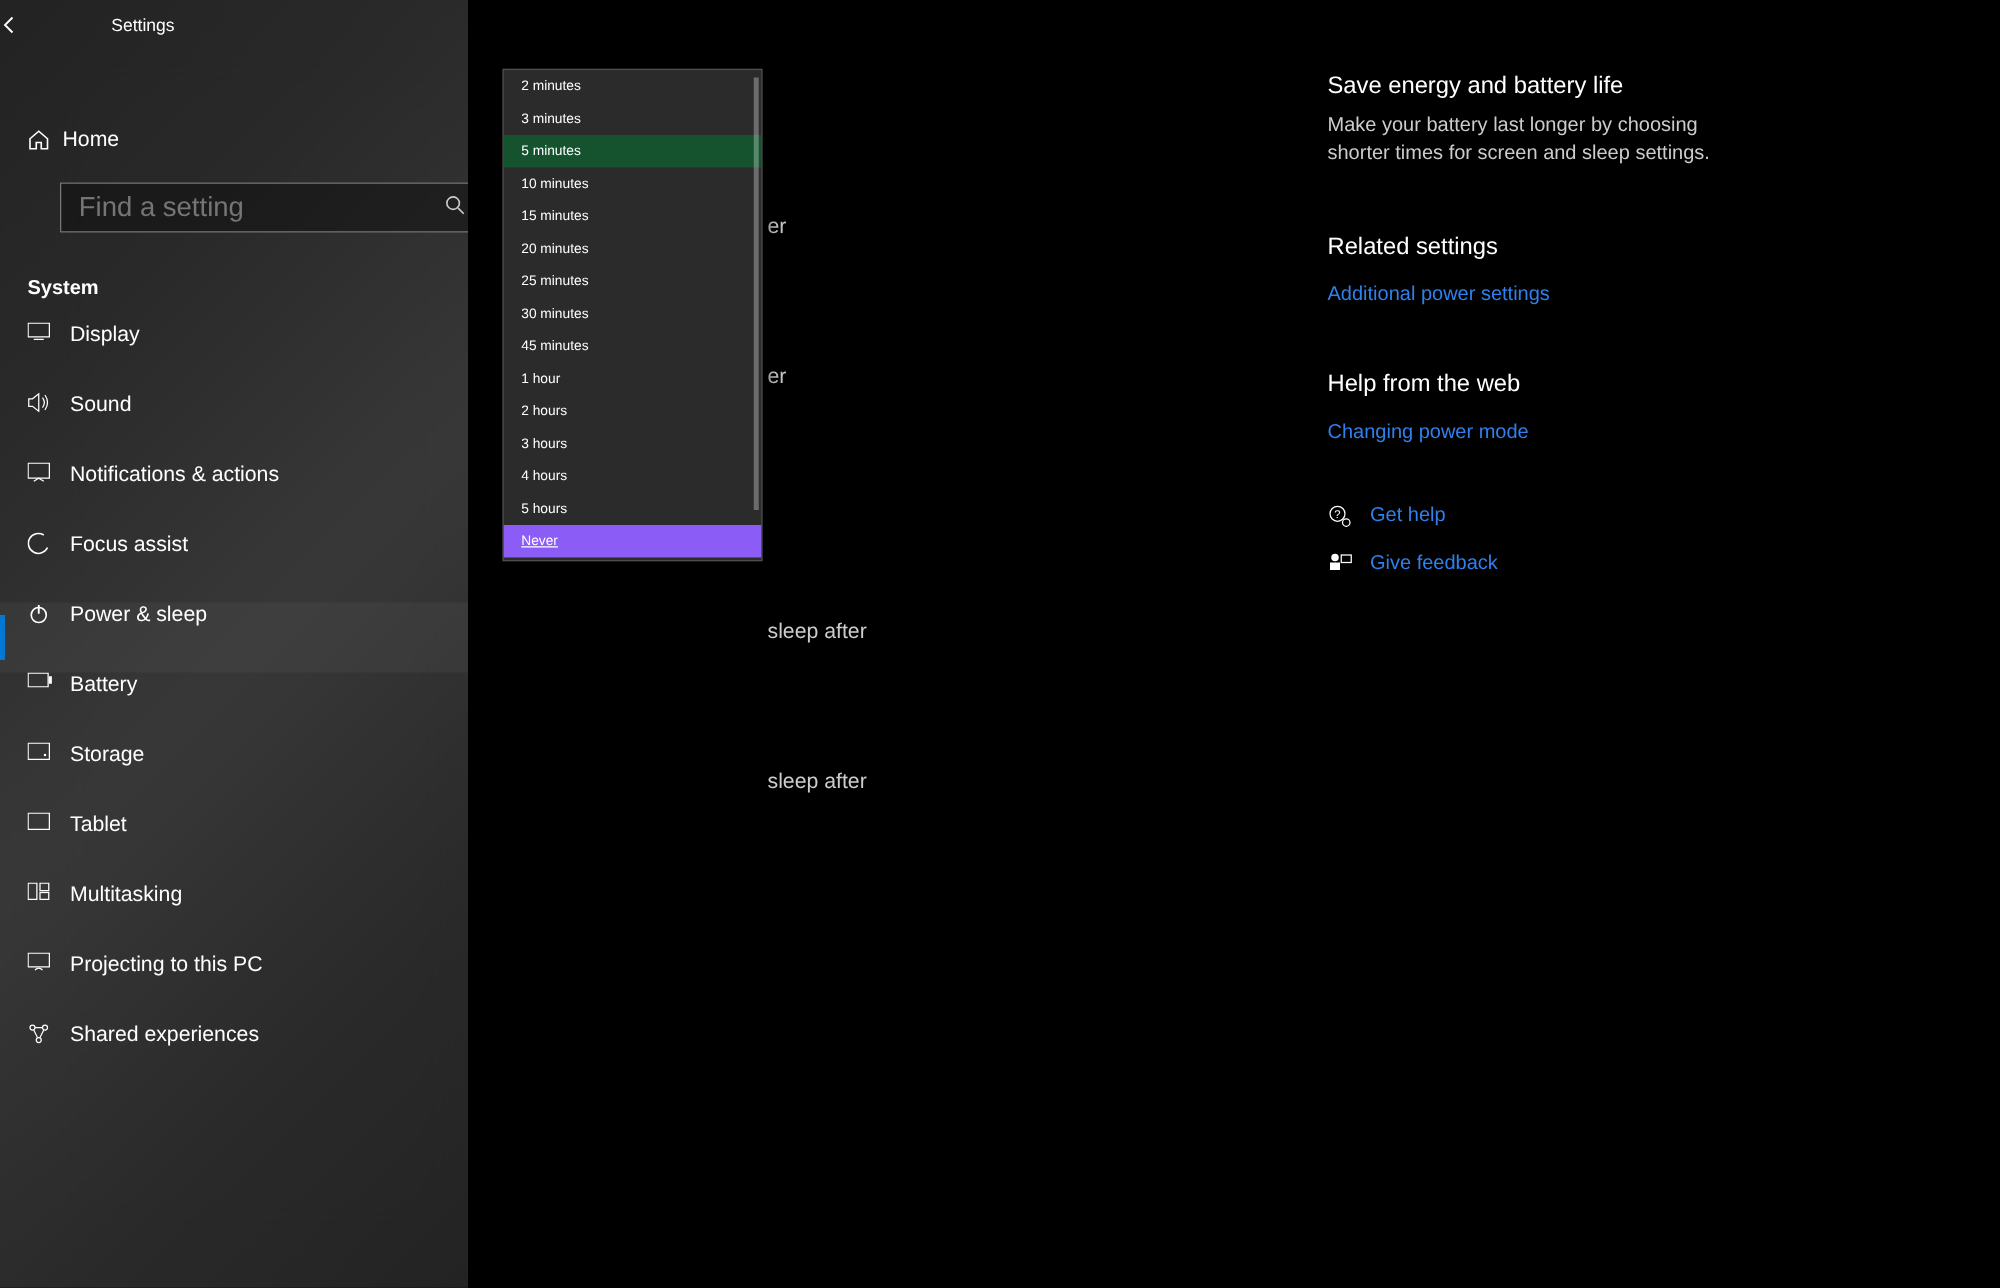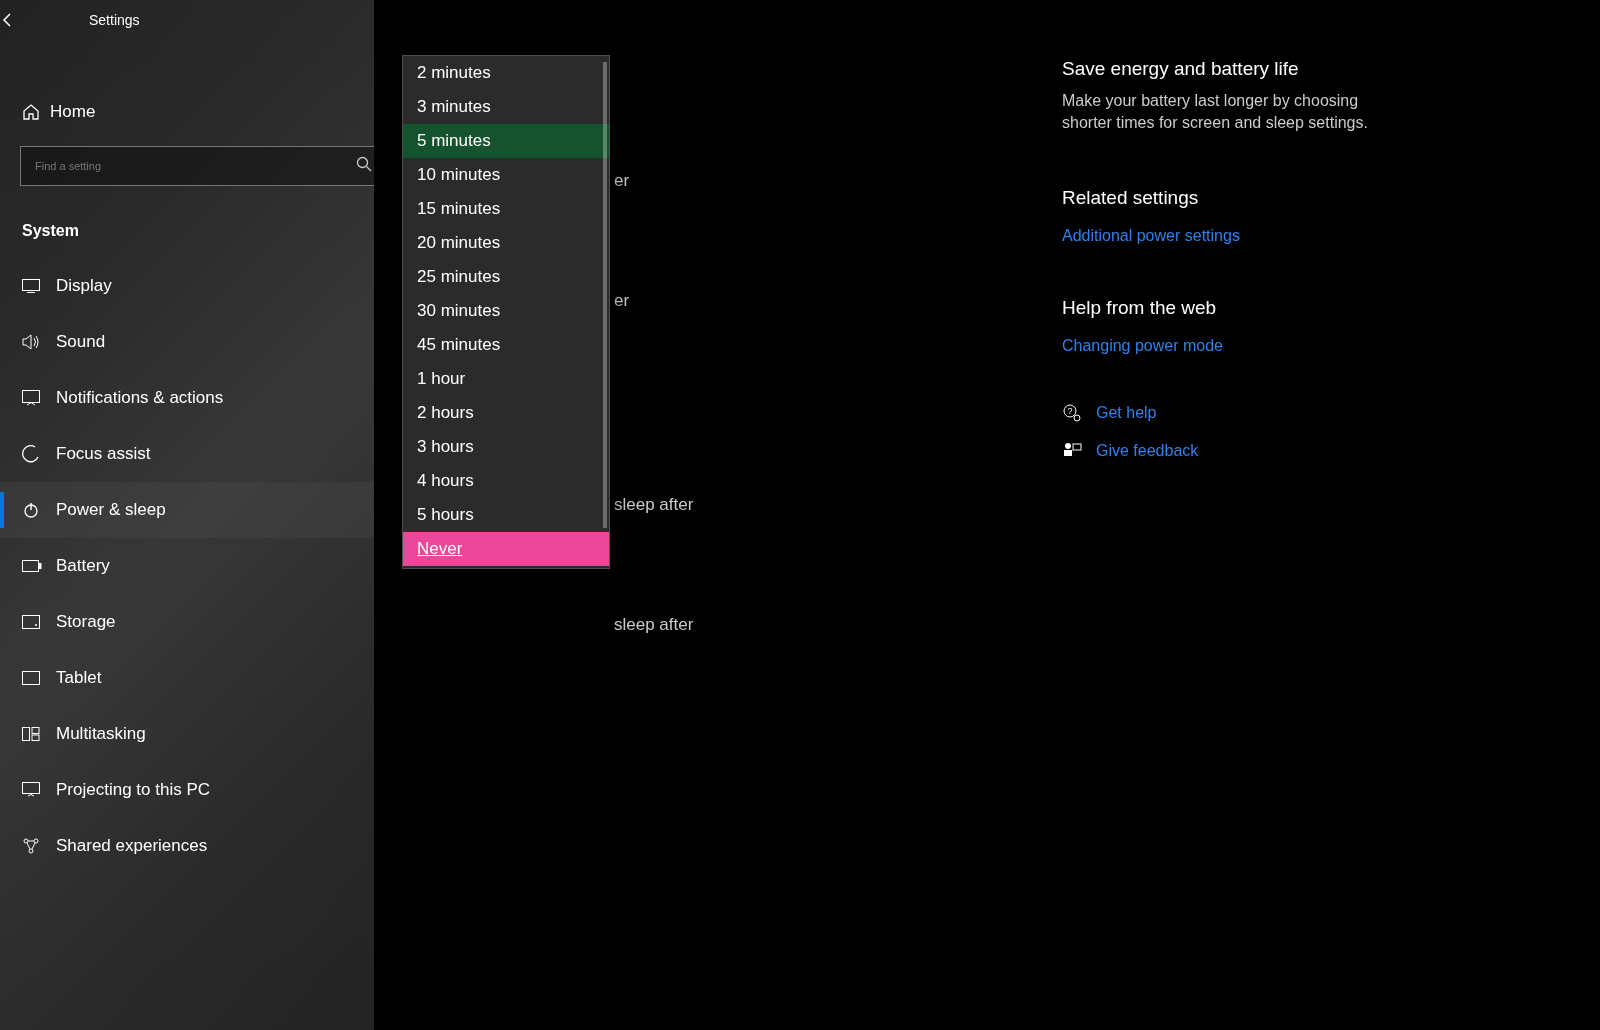--- a/index.html
+++ b/index.html
@@ -68,39 +68,40 @@
   .home-row .icon { width: 28px; }
   .search-wrap {
     padding: 12px 20px 12px 20px;
   }
   .search {
     width: 100%;
     height: 40px;
     background: rgba(0,0,0,0.35);
     border: 1px solid #777;
     color: #ccc;
-    font-size: 11px;
+    font-size: 22px;
     padding: 0 40px 0 14px;
+    margin-left: 28px;
   }
   .search-wrap { position: relative; }
   .search-icon {
     position: absolute;
     right: 34px; top: 22px;
     color: #ccc;
   }
   .category {
     font-size: 16px;
     font-weight: 600;
     padding: 24px 20px 18px 22px;
   }
   .nav {
     list-style: none;
   }
   .nav li {
-    display: flex; align-items: center;
+    display: flex; align-items: flex-start;
     height: 56px;
     padding-left: 22px;
     font-size: 17px;
     cursor: pointer;
     position: relative;
   }
   .nav li .icon { width: 34px; color: #fff; }
   .nav li.active::before {
     content: "";
     position: absolute;
@@ -174,26 +175,26 @@
     top: 55px;
     width: 208px;
     background: #2b2b2b;
     border: 1px solid #4d4d4d;
     box-shadow: 0 6px 18px rgba(0,0,0,0.7);
     z-index: 20;
     padding-bottom: 2px;
   }
   .dropdown .opt {
     padding: 7px 14px;
-    font-size: 17px;
+    font-size: 11px;
     color: #fff;
     cursor: pointer;
   }
   .dropdown .opt.selected { background: #14532d; }
-  .dropdown .opt.hover { background: #ec4899; text-decoration: underline; }
+  .dropdown .opt.hover { background: #8b5cf6; text-decoration: underline; }
   .dropdown-scroll-track {
     position: absolute;
     right: 2px;
     top: 6px;
     bottom: 40px;
     width: 4px;
     background: rgba(255,255,255,0.3);
   }
   svg { display: block; }
 </style>

